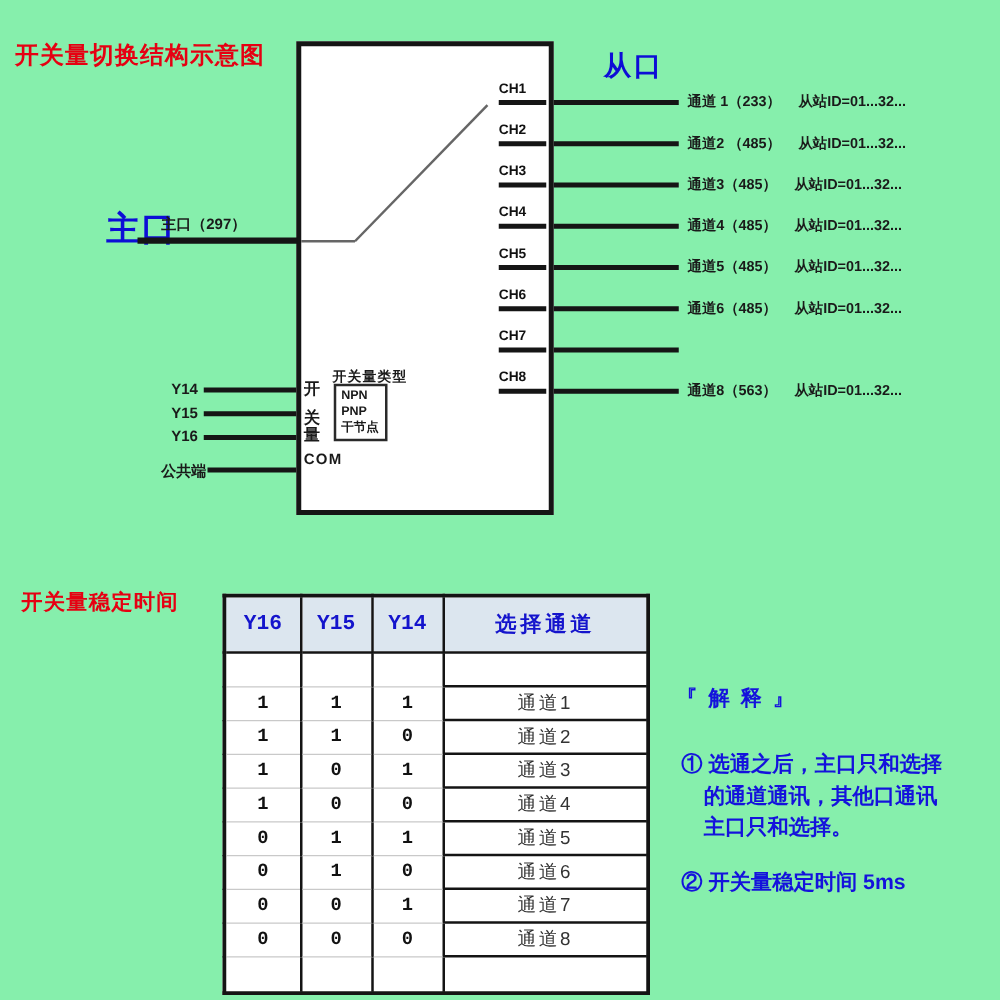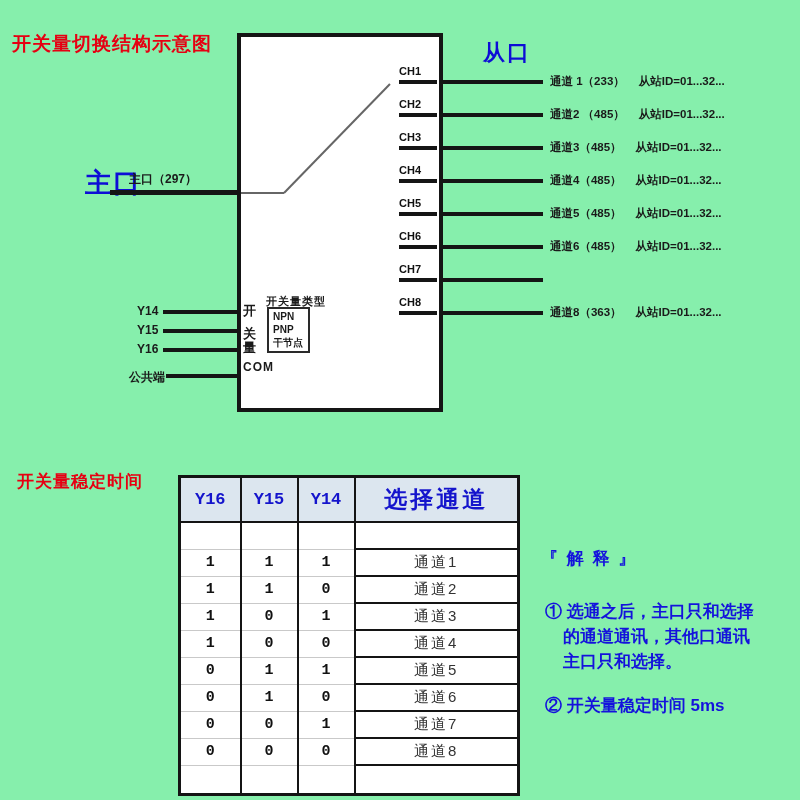--- a/index.html
+++ b/index.html
@@ -30,21 +30,21 @@
               display:flex;flex-direction:column;justify-content:space-between;padding:2px 0 2px 4px;}
   .swtype-box span{font-size:10px;font-weight:bold;color:#1a1a1a;line-height:12px;}
   .com-label{left:243px;top:360px;font-size:12px;font-weight:bold;color:#1a1a1a;letter-spacing:1px;}
   
   .table-title{left:17px;top:470px;font-size:17px;font-weight:bold;color:#e60012;letter-spacing:1px;}
   table.tt{position:absolute;left:178px;top:475px;border-collapse:collapse;table-layout:fixed;background:#fff;
            border:3px solid #141414;}
   table.tt td,table.tt th{padding:0;text-align:center;vertical-align:middle;overflow:hidden;}
   table.tt th{background:#dce6ef;color:#1414cc;font-family:"Liberation Mono",monospace;
               font-size:17px;font-weight:bold;border:2px solid #141414;height:43px;}
-  table.tt th.hdr-chan{font-family:Liberation Mono, monospace;font-size:23px;letter-spacing:3px;}
+  table.tt th.hdr-chan{font-family:Liberation Mono, monospace;font-size:17px;letter-spacing:3px;}
   td.dg{border-left:2px solid #141414;border-right:2px solid #141414;border-bottom:1px solid #c9c9c9;
         font-family:"Liberation Mono",monospace;font-size:15px;font-weight:bold;color:#111;}
   td.cn{border:2px solid #141414;font-size:15px;color:#333;letter-spacing:2px;}
   
   .exp{color:#1412dc;font-weight:bold;}
   .exp-title{left:541px;top:547px;font-size:17px;letter-spacing:2px;}
   .exp-l1{left:545px;top:600px;font-size:17px;}
   .exp-l2{left:563px;top:625px;font-size:17px;}
   .exp-l3{left:563px;top:650px;font-size:17px;}
   .exp-i2{left:545px;top:694px;font-size:17px;}
@@ -93,21 +93,21 @@
   <div class="abs outline" style="top:245px"></div>
   <div class="abs outline" style="top:278px"></div>
   <div class="abs outline" style="top:311px"></div>
 
   <div class="abs ch-text" style="top:74px"><span>通道 1（233）</span><span class="id">从站ID=01...32...</span></div>
   <div class="abs ch-text" style="top:107px"><span>通道2 （485）</span><span class="id">从站ID=01...32...</span></div>
   <div class="abs ch-text" style="top:140px"><span>通道3（485）</span><span class="id">从站ID=01...32...</span></div>
   <div class="abs ch-text" style="top:173px"><span>通道4（485）</span><span class="id">从站ID=01...32...</span></div>
   <div class="abs ch-text" style="top:206px"><span>通道5（485）</span><span class="id">从站ID=01...32...</span></div>
   <div class="abs ch-text" style="top:239px"><span>通道6（485）</span><span class="id">从站ID=01...32...</span></div>
-  <div class="abs ch-text" style="top:305px"><span>通道8（363）</span><span class="id">从站ID=01...32...</span></div>
+  <div class="abs ch-text" style="top:305px"><span>通道8（563）</span><span class="id">从站ID=01...32...</span></div>
 
   <div class="abs y-label" style="top:304px">Y14</div>
   <div class="abs y-line" style="top:310px"></div>
   <div class="abs y-label" style="top:323px">Y15</div>
   <div class="abs y-line" style="top:329px"></div>
   <div class="abs y-label" style="top:342px">Y16</div>
   <div class="abs y-line" style="top:348px"></div>
   <div class="abs y-label" style="left:129px;top:369px">公共端</div>
   <div class="abs y-line" style="left:166px;top:374px;width:71px"></div>
 

